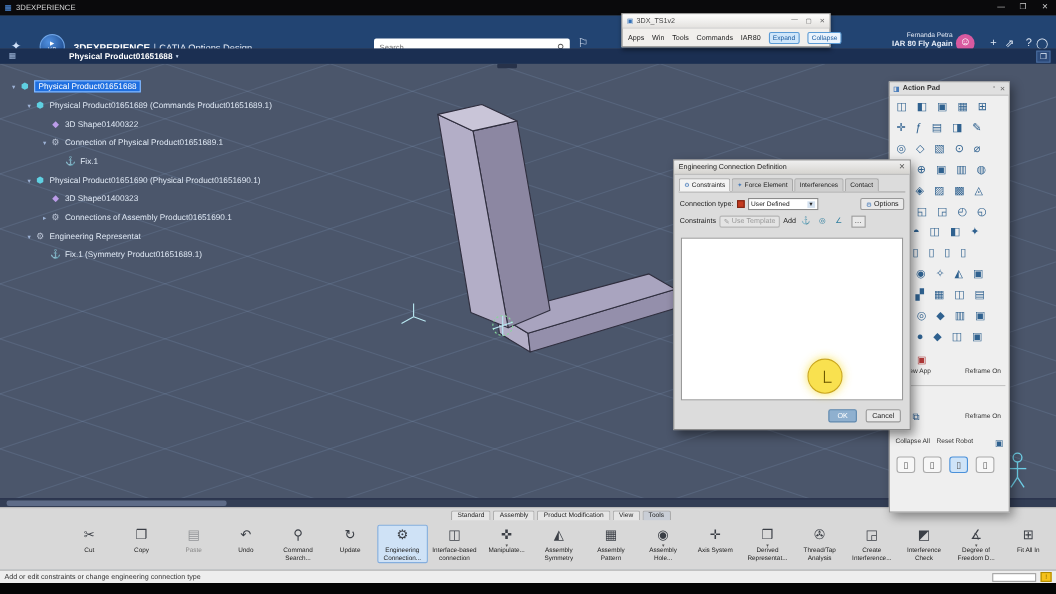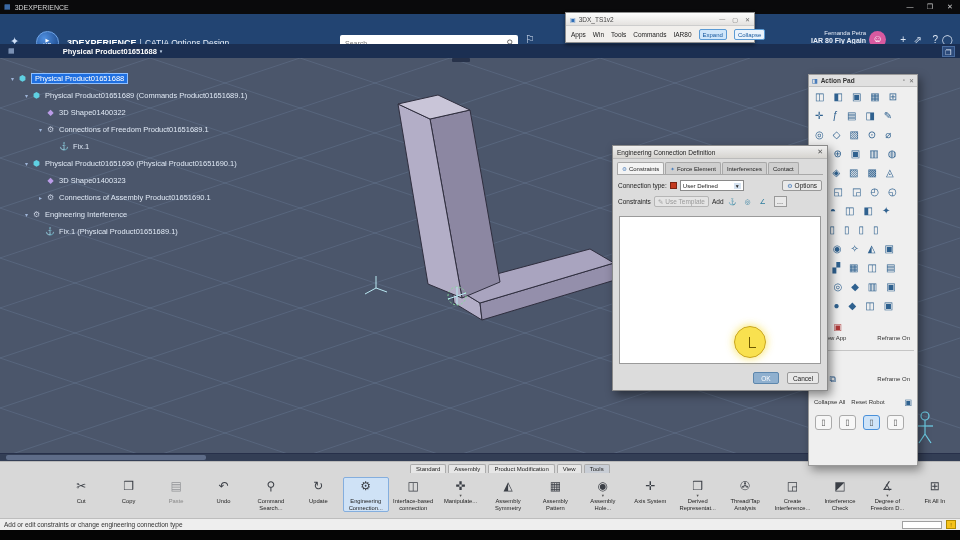--- a/index.html
+++ b/index.html
@@ -262,21 +262,21 @@
       <span class="tlabel">Physical Product01651689 (Commands Product01651689.1)</span>
     </div>
     <div class="trow" style="--lv:2">
       <span class="texp"></span>
       <span class="ticon shape">◆</span>
       <span class="tlabel">3D Shape01400322</span>
     </div>
     <div class="trow" style="--lv:2">
       <span class="texp">▾</span>
       <span class="ticon conn">⚙</span>
-      <span class="tlabel">Connections of Freedom Product01651689.1</span>
+      <span class="tlabel">Connection of Physical Product01651689.1</span>
     </div>
     <div class="trow" style="--lv:3">
       <span class="texp"></span>
       <span class="ticon fix">⚓</span>
       <span class="tlabel">Fix.1</span>
     </div>
     <div class="trow" style="--lv:1">
       <span class="texp">▾</span>
       <span class="ticon product">⬢</span>
       <span class="tlabel">Physical Product01651690 (Physical Product01651690.1)</span>
@@ -287,26 +287,26 @@
       <span class="tlabel">3D Shape01400323</span>
     </div>
     <div class="trow" style="--lv:2">
       <span class="texp">▸</span>
       <span class="ticon conn">⚙</span>
       <span class="tlabel">Connections of Assembly Product01651690.1</span>
     </div>
     <div class="trow" style="--lv:1">
       <span class="texp">▾</span>
       <span class="ticon conn">⚙</span>
-      <span class="tlabel">Engineering Interference</span>
+      <span class="tlabel">Engineering Representat</span>
     </div>
     <div class="trow" style="--lv:2">
       <span class="texp"></span>
       <span class="ticon fix">⚓</span>
-      <span class="tlabel">Fix.1 (Physical Product01651689.1)</span>
+      <span class="tlabel">Fix.1 (Symmetry Product01651689.1)</span>
     </div>
   </div>
 
   <div class="dlg">
     <div class="dlg-title">
       <span>Engineering Connection Definition</span>
       <span class="dlg-close">✕</span>
     </div>
     <div class="dlg-tabs">
       <span class="dtab active">

